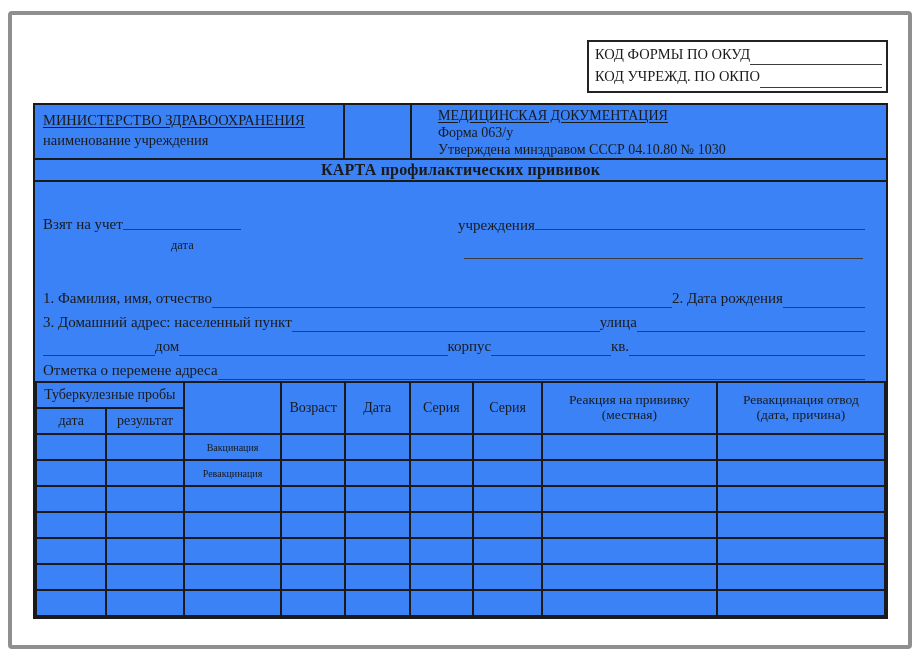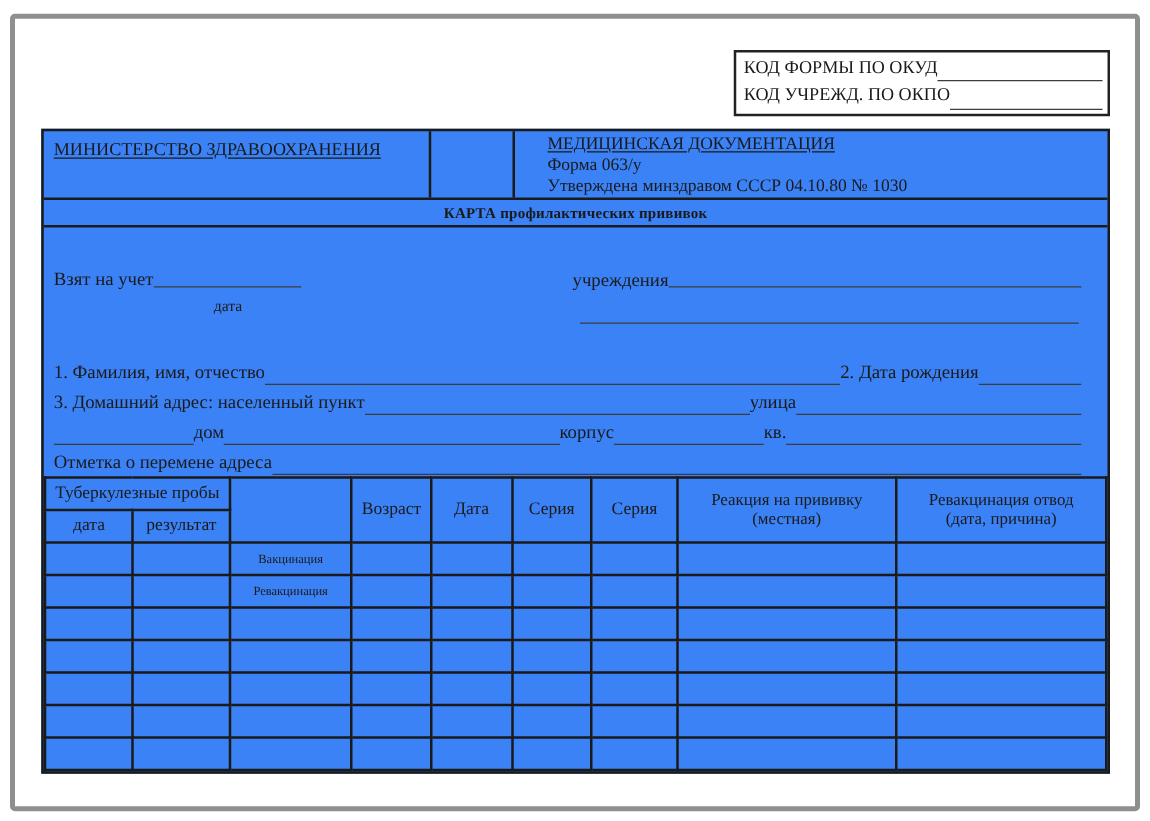--- a/index.html
+++ b/index.html
@@ -23,21 +23,21 @@
               border:2px solid #1a1a1a; background:#3b82f6; display:flex; flex-direction:column; }
 
   .header-row { display:flex; border-bottom:2px solid #1a1a1a; height:55px; flex:0 0 auto; }
   .cell-ministry { width:310px; border-right:2px solid #1a1a1a; padding:5px 6px 0 8px;
                    font-size:14.5px; line-height:1.4; }
   .u { text-decoration:underline; text-underline-offset:2px; }
   .cell-empty { width:67px; border-right:2px solid #1a1a1a; }
   .cell-meddoc { flex:1; padding:2px 6px 0 26px; font-size:14px; line-height:1.22; }
 
   .title-row { flex:0 0 auto; height:22px; border-bottom:2px solid #1a1a1a; text-align:center;
-               font-weight:bold; font-size:12px; line-height:20px; letter-spacing:.2px; }
+               font-weight:bold; font-size:16px; line-height:20px; letter-spacing:.2px; }
 
   .free-section { flex:1 1 auto; min-height:0; padding:6px 21px 2px 8px; font-size:15px;
                   display:flex; flex-direction:column; overflow:hidden;margin-top:27px; }
   .reg-row { display:flex; flex:0 0 auto; }
   .reg-left { width:50%; }
   .reg-line { display:flex; white-space:nowrap; line-height:19px; }
   .reg-line .fl { width:118px; flex:0 0 auto; }
   .date-caption { font-size:12.5px; margin-left:128px; margin-top:4px; }
   .reg-right { width:50%; padding-left:4px; line-height:21px; }
   .reg-right .wrap-line { display:flex; white-space:nowrap; }
@@ -78,20 +78,21 @@
       <span>КОД УЧРЕЖД. ПО ОКПО</span>
       <span class="fl"></span>
     </div>
   </div>
 
   <div class="form-box">
 
     <div class="header-row">
       <div class="cell-ministry">
         <div class="u">МИНИСТЕРСТВО ЗДРАВООХРАНЕНИЯ</div>
+        <div>наименование учреждения</div>
       </div>
       <div class="cell-empty"></div>
       <div class="cell-meddoc">
         <div class="u">МЕДИЦИНСКАЯ ДОКУМЕНТАЦИЯ</div>
         <div>Форма 063/у</div>
         <div>Утверждена минздравом СССР 04.10.80 № 1030</div>
       </div>
     </div>
 
     <div class="title-row">КАРТА профилактических прививок</div>

